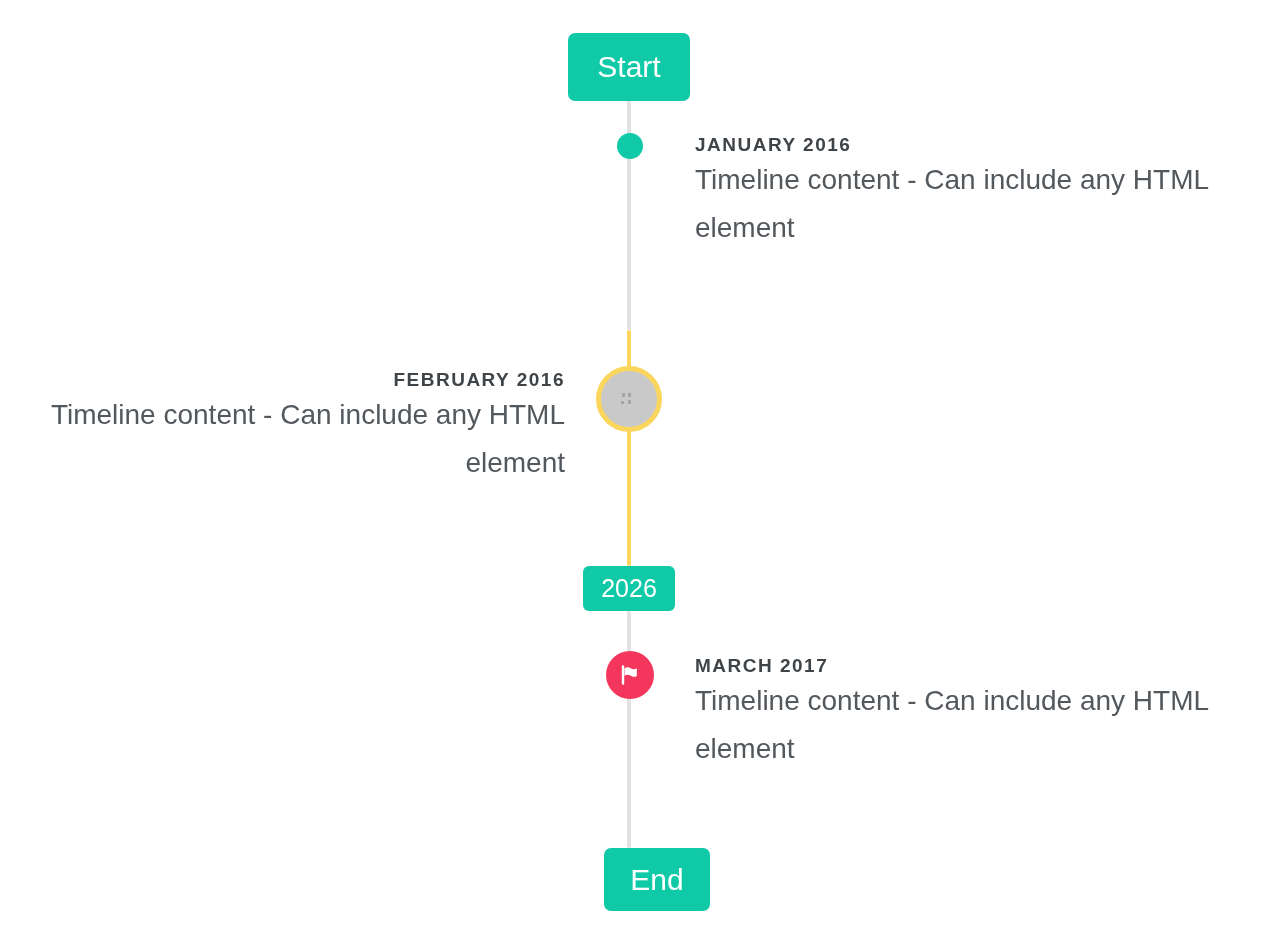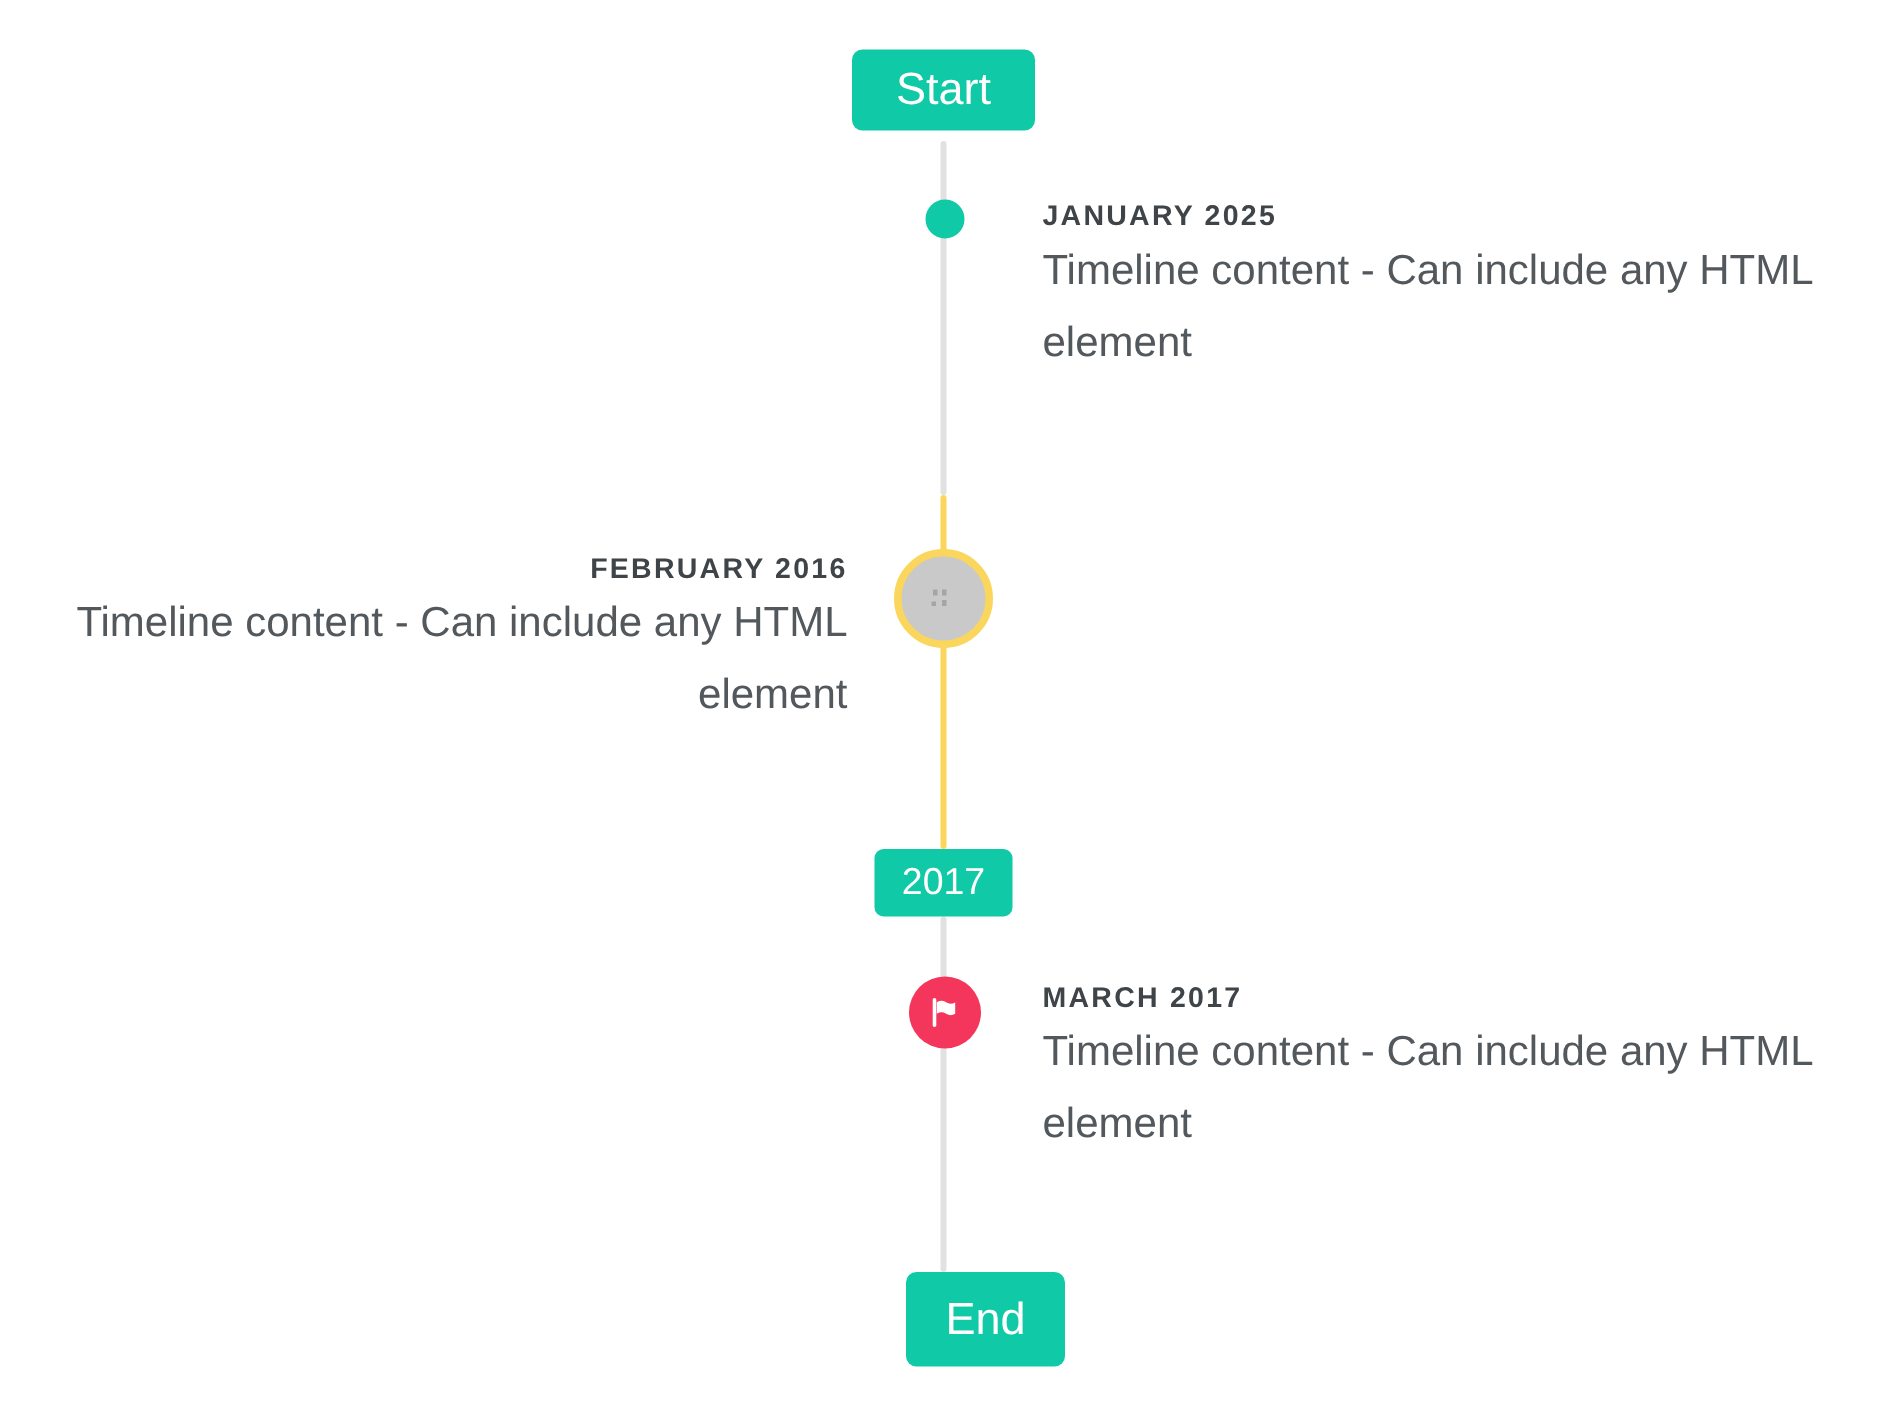--- a/index.html
+++ b/index.html
@@ -20,21 +20,21 @@
   .line{position:absolute;left:627px;width:4px;border-radius:2px;z-index:1;}
   .line.gray{background:var(--line);}
   .line.yellow{background:var(--yellow);}
   .line-top{top:94px;height:236px;}
   .line-mid{top:330px;height:236px;}
   .line-bottom{top:611px;height:237px;}
 
   
   .pill{position:absolute;display:flex;align-items:center;justify-content:center;
         background:var(--teal);color:#fff;border:none;cursor:pointer;z-index:3;}
-  .btn-start{left:568px;top:33px;width:122px;height:54px;border-radius:7px;font-size:30px;}
+  .btn-start{left:568px;top:33px;width:122px;height:68px;border-radius:7px;font-size:30px;}
   .btn-end{left:604px;top:848px;width:106px;height:63px;border-radius:7px;font-size:30px;}
   .year-badge{left:583px;top:566px;width:92px;height:45px;border-radius:6px;font-size:25px;}
 
   
   .marker{position:absolute;z-index:2;border-radius:50%;}
   .marker-dot{left:617px;top:133px;width:26px;height:26px;background:var(--teal);}
   .marker-photo{left:596px;top:366px;width:66px;height:66px;background:var(--circle-gray);
                 border:5px solid var(--yellow);display:flex;align-items:center;justify-content:center;}
   .marker-flag{left:606px;top:651px;width:48px;height:48px;background:var(--red);
                display:flex;align-items:center;justify-content:center;}
@@ -61,38 +61,38 @@
 <div class="canvas">
 
   <div class="line gray line-top"></div>
   <div class="line yellow line-mid"></div>
   <div class="line gray line-bottom"></div>
 
   <button class="pill btn-start">Start</button>
 
   <div class="marker marker-dot"></div>
   <div class="item right item-jan">
-    <div class="title">JANUARY 2025</div>
+    <div class="title">JANUARY 2016</div>
     <div class="content">Timeline content - Can include any HTML element</div>
   </div>
 
   <div class="marker marker-photo">
     <span class="broken-img">
         <i></i>
         <i></i>
         <i></i>
         <i></i>
       </span>
   </div>
   <div class="item left item-feb">
     <div class="title">FEBRUARY 2016</div>
     <div class="content">Timeline content - Can include any HTML element</div>
   </div>
 
-  <div class="pill year-badge">2017</div>
+  <div class="pill year-badge">2026</div>
 
   <div class="marker marker-flag">
     <svg width="24" height="24" viewBox="0 0 24 24" aria-hidden="true">
       <path d="M5 3.5v17" stroke="#ffffff" stroke-width="2.4" stroke-linecap="round" fill="none"></path>
       <path d="M6.5 5.2c2.2-1.3 4.2-1.3 6.2 0s4 1.3 6.1.1v7.6c-2.1 1.2-4.1 1.2-6.1-.1s-4-1.3-6.2 0z" fill="#ffffff"></path>
     </svg>
   </div>
   <div class="item right item-mar">
     <div class="title">MARCH 2017</div>
     <div class="content">Timeline content - Can include any HTML element</div>

